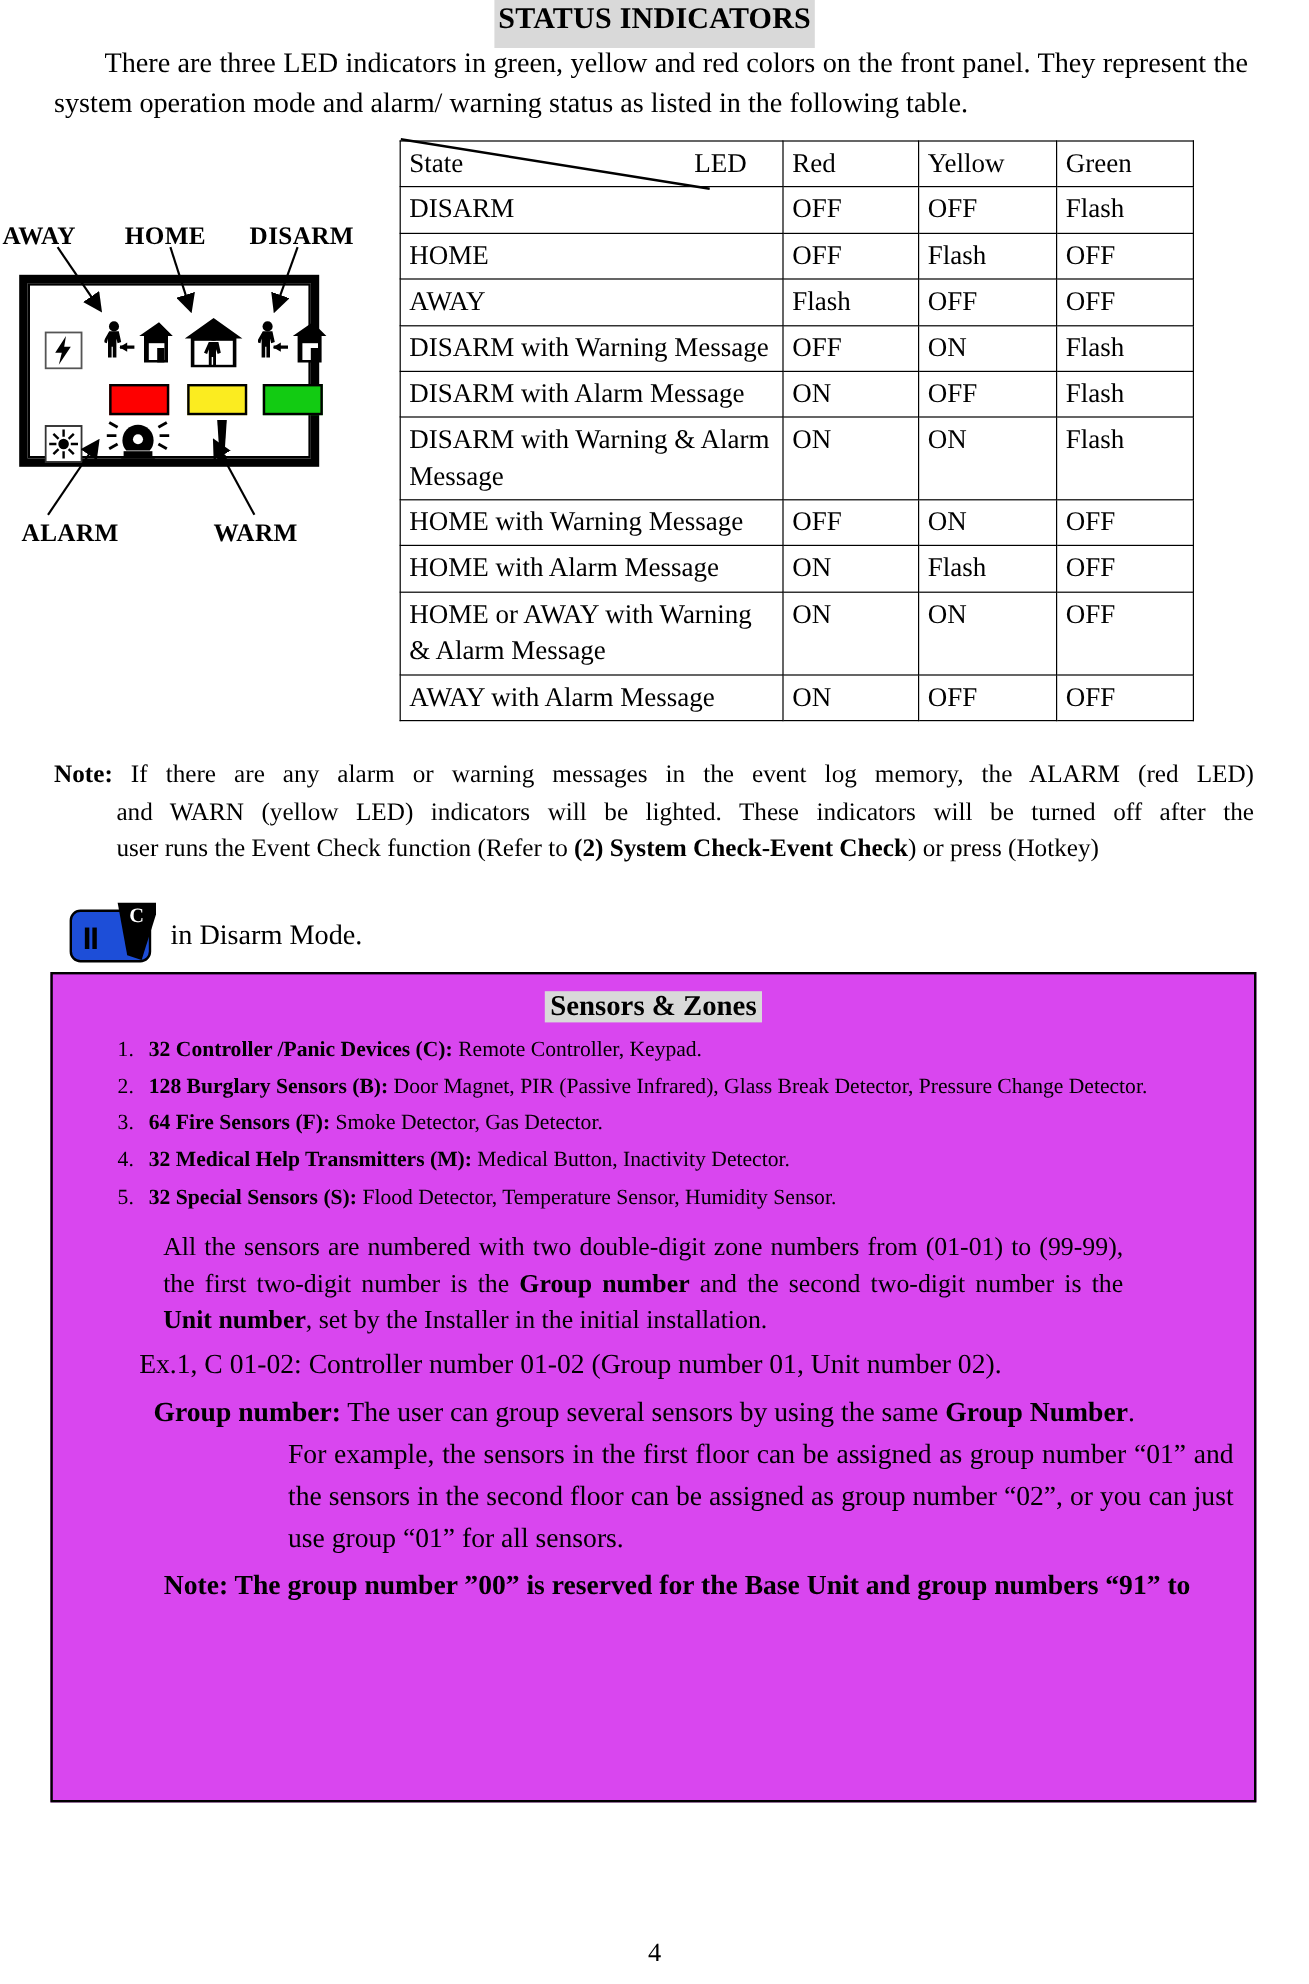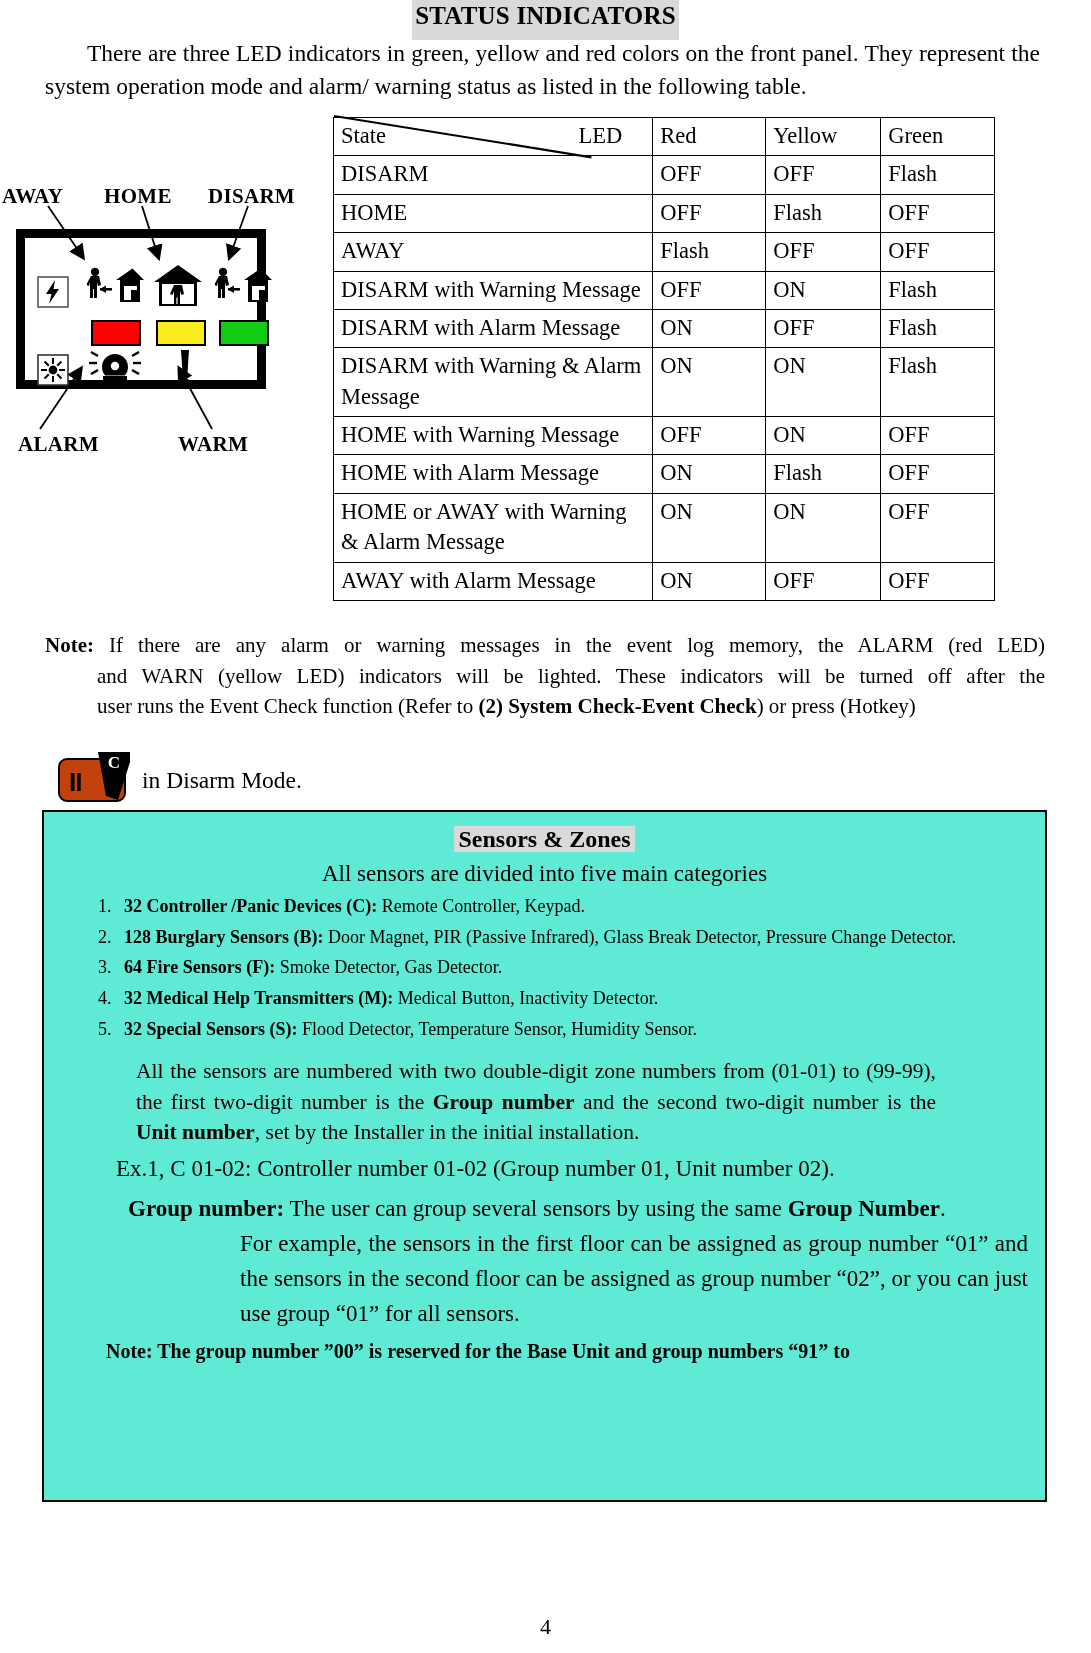--- a/index.html
+++ b/index.html
@@ -183,21 +183,21 @@
     align-items: center;
     gap: 16px;
     font-size: 23.5px;
   }
   .hotkey-btn {
     position: relative;
     width: 68px;
     height: 44px;
     border: 2.5px solid #000;
     border-radius: 9px;
-    background: #c2410c;
+    background: #1d4ed8;
     box-sizing: border-box;
     overflow: visible;
   }
   .hotkey-btn .pause {
     position: absolute;
     left: 9px;
     top: 7px;
     font-size: 26px;
     font-weight: bold;
     font-family: "Liberation Sans", sans-serif;
@@ -224,21 +224,21 @@
   
   .sensors-box {
     position: absolute;
     left: 42px;
     top: 808px;
     width: 1005px;
     height: 692px;
     border: 2.5px solid #000;
     box-sizing: border-box;
     padding: 8px 14px 0 14px;
-    background: #5eead4;
+    background: #d946ef;
   }
   .sensors-title {
     text-align: center;
     font-size: 24px;
     font-weight: bold;
     margin: 6px 0 8px 0;
   }
   .sensors-title span.hl { background: #d9d9d9; padding: 0 4px; }
   .sensors-sub {
     text-align: center;
@@ -277,25 +277,26 @@
     line-height: 1.52;
     width: 900px;
   }
   .group-head { text-indent: 0; }
   .group-body {
     margin-left: 112px;
     text-align: justify;
     text-align-last: left;
   }
   .group-note {
-    margin: 4px 0 0 48px;
-    font-size: 20px;
+    margin: 4px 0 0 24px;
+    font-size: 23px;
     line-height: 1.5;
     font-weight: bold;
     width: 910px;
+    text-align: right;
   }
   .group-note .cont { display: block; margin-left: 134px; }
 
   
   .page-num {
     position: absolute;
     left: 0;
     right: 0;
     top: 1612px;
     text-align: center;
@@ -530,21 +531,20 @@
     </div>
     <span>in Disarm Mode.</span>
   </div>
 
   <div class="sensors-box">
 
     <div class="sensors-title">
       <span class="hl">Sensors &amp; Zones</span>
     </div>
 
-    <div class="sensors-sub">All sensors are divided into five main categories</div>
 
     <ol class="cat-list">
       <li>
         <b>32 Controller /Panic Devices (C):</b><span> Remote Controller, Keypad.</span>
       </li>
       <li>
         <b>128 Burglary Sensors (B):</b><span> Door Magnet, PIR (Passive Infrared), Glass Break Detector, Pressure Change Detector.</span>
       </li>
       <li>
         <b>64 Fire Sensors (F):</b><span> Smoke Detector, Gas Detector.</span>

